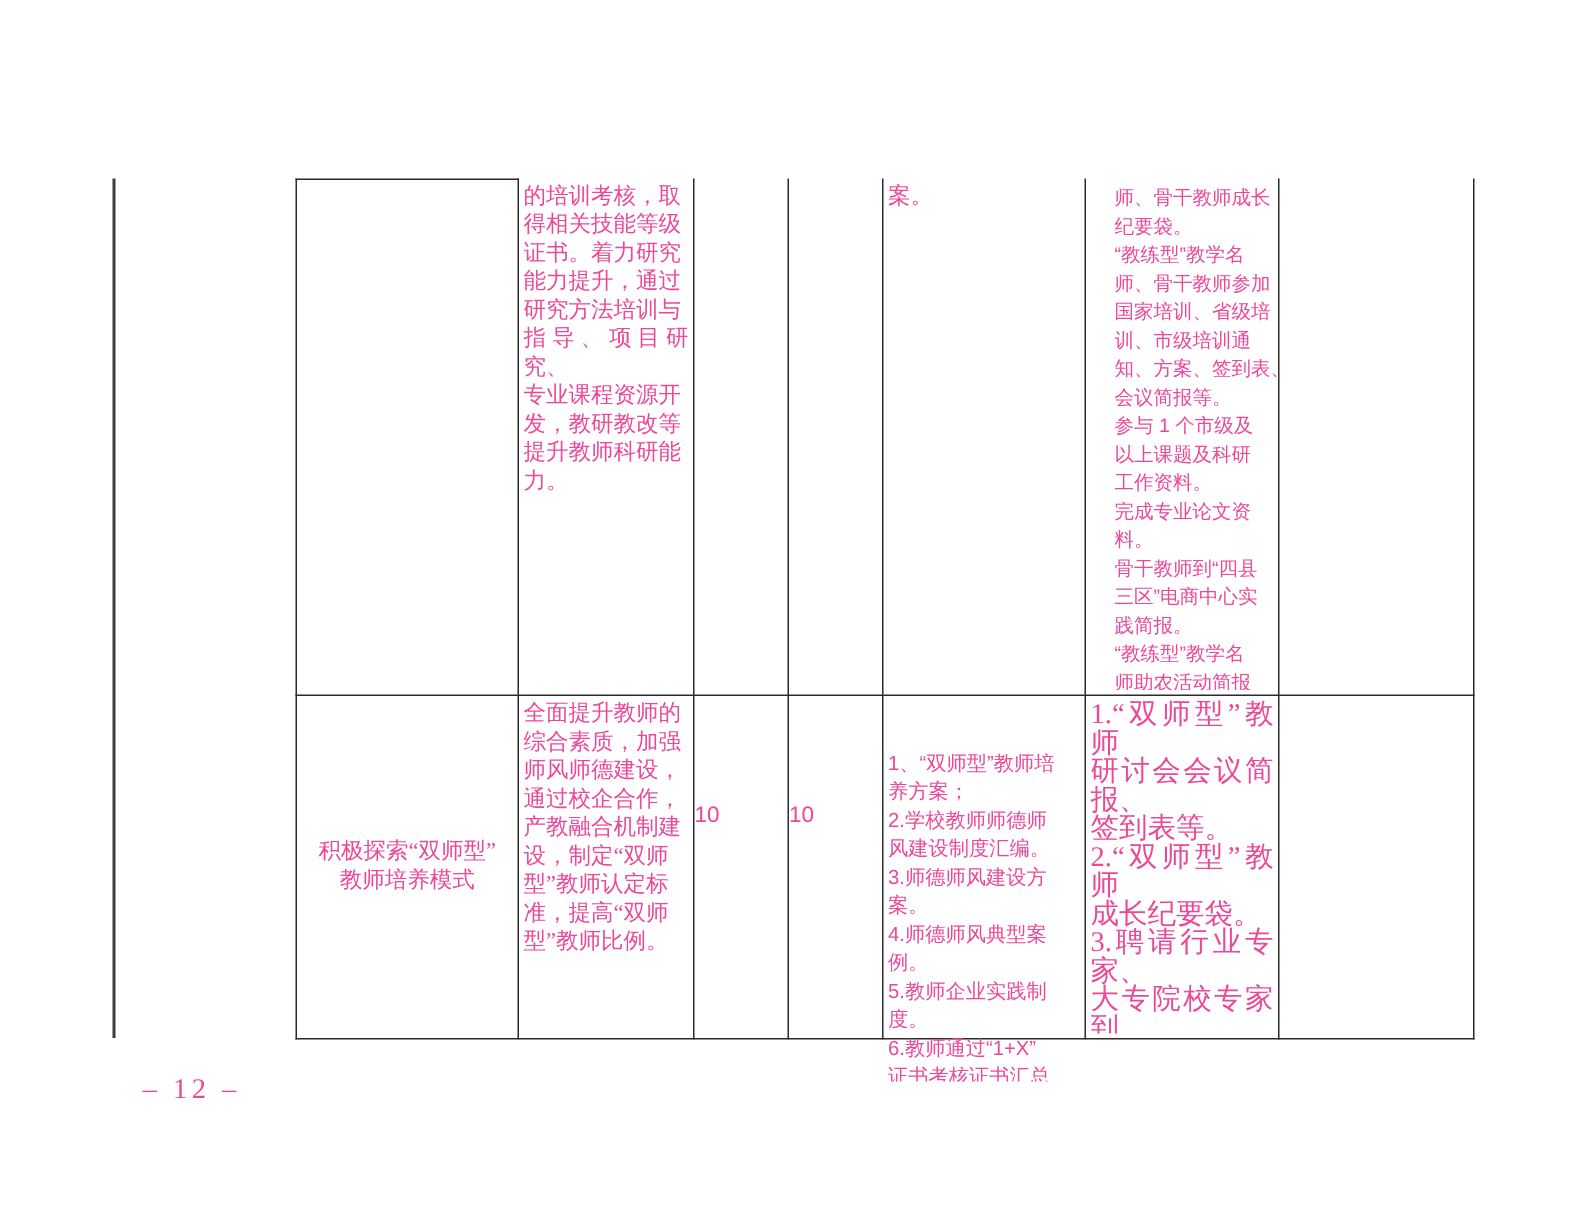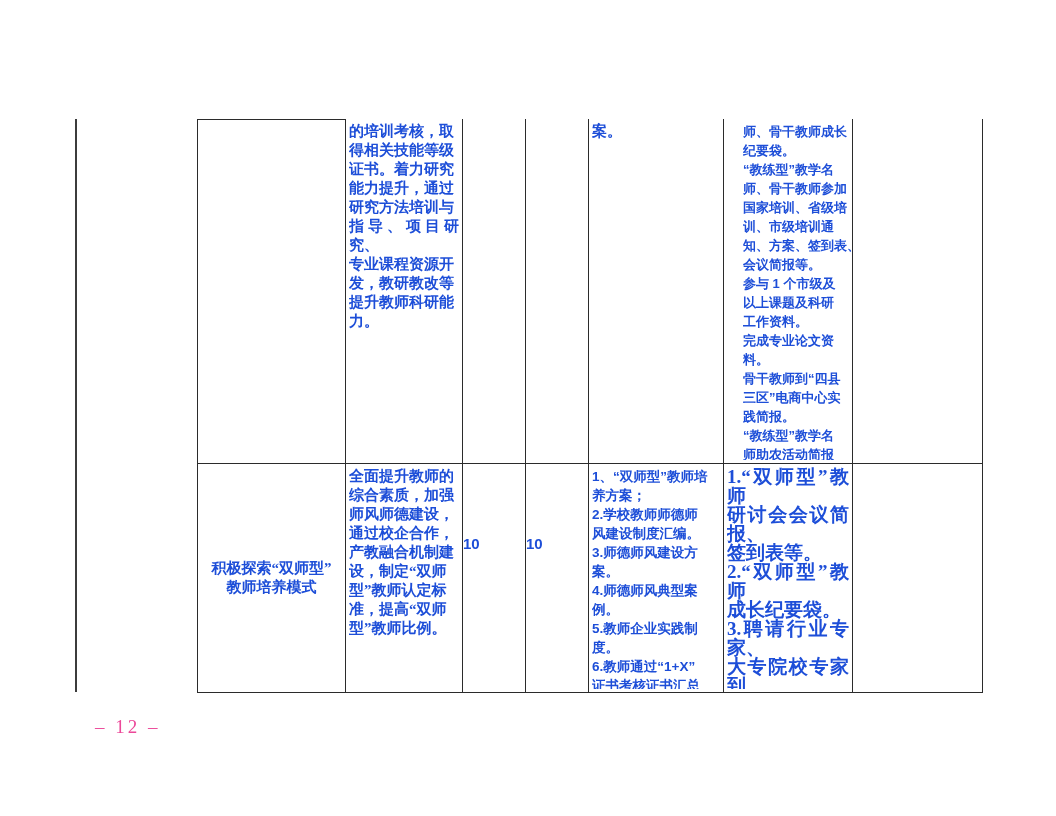--- a/index.html
+++ b/index.html
@@ -39,41 +39,41 @@
     height: 574px;
     background: #2b2b2b;
   }
   .hline {
     position: absolute;
     height: 1px;
     background: #2b2b2b;
   }
   .cell {
     position: absolute;
-    color: #1d4ed8;
+    color: #ec4899;
     white-space: pre-line;
     overflow: hidden;
     text-align: justify;
-    font-weight: bold;
   }
   .serif15 {
     font-family: "Liberation Serif", "DejaVu Serif", serif;
     font-size: 15px;
     line-height: 19px;
   }
   .sans13 {
     font-family: "Liberation Sans", "DejaVu Sans", sans-serif;
     font-size: 13px;
     line-height: 19px;
     margin-left: 16px;
   }
   .sans14 {
     font-family: "Liberation Sans", "DejaVu Sans", sans-serif;
     font-size: 13.5px;
     line-height: 19px;
+    margin-top: 32px;
   }
   .score {
     font-family: "Liberation Sans", "DejaVu Sans", sans-serif;
     font-size: 15px;
     line-height: 19px;
   }
   .task-cell {
     display: flex;
     align-items: center;
     justify-content: center;

